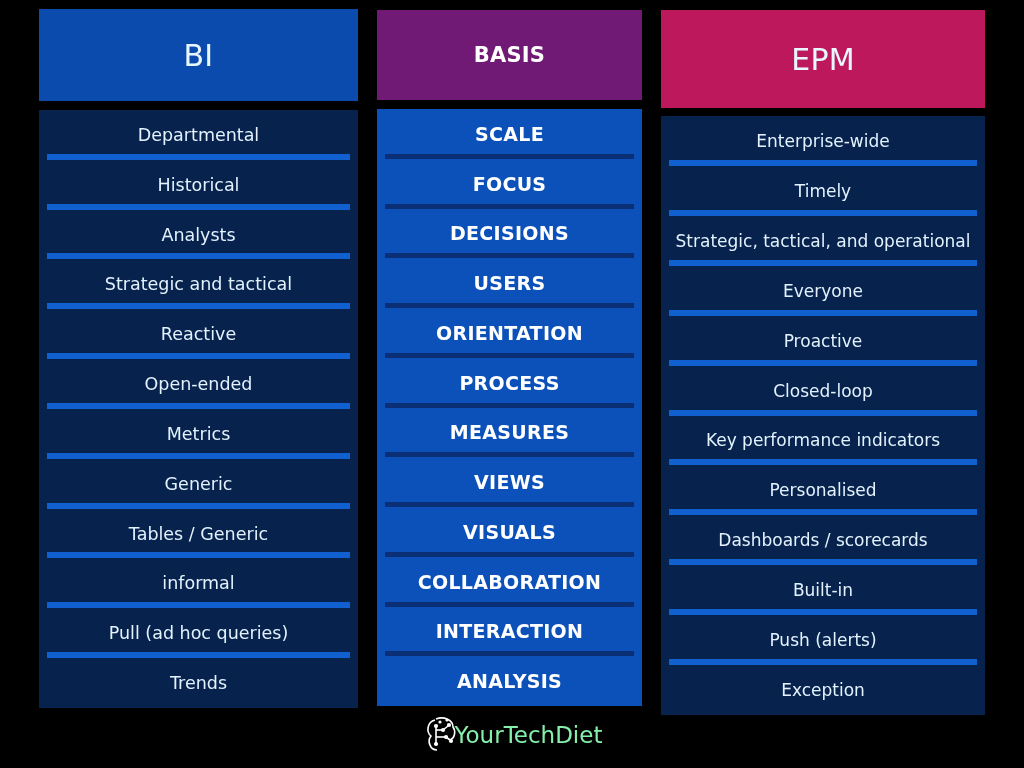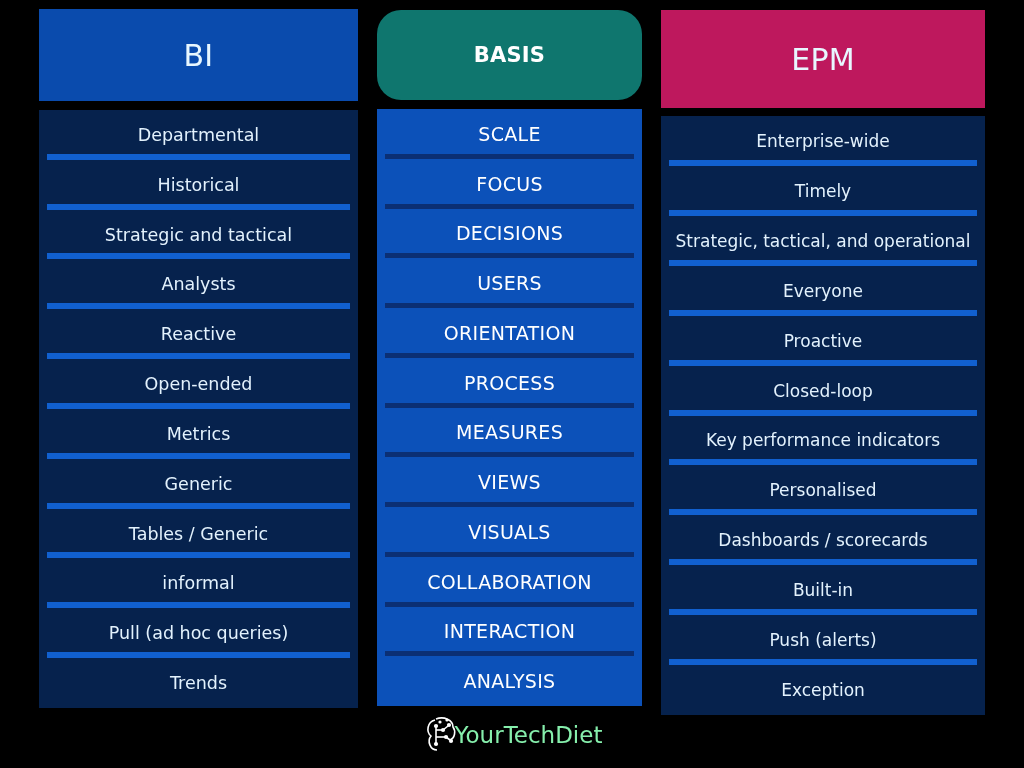--- a/index.html
+++ b/index.html
@@ -48,25 +48,24 @@
     margin-top: 9px;
     height: 92px;
     background: #0a4bad;
     font-size: 30px;
     font-weight: 400;
     color: #e8f7ff;
   }
   .col-basis .col-header {
     margin-top: 10px;
     height: 90px;
-    background: #0f766e;
+    background: #701a75;
     font-size: 21px;
     font-weight: 700;
     color: #ffffff;
-    border-radius: 24px;
   }
   .col-epm .col-header {
     margin-top: 10px;
     height: 98px;
     background: #be185d;
     font-size: 30px;
     font-weight: 400;
     color: #e8f7ff;
   }
 
@@ -108,21 +107,21 @@
   .col-epm .row {
     color: #e3f2fd;
     font-size: 17.5px;
     font-weight: 400;
   }
   .col-epm .row { font-size: 17px; }
 
   .col-basis .row {
     color: #ffffff;
     font-size: 19px;
-    font-weight: 400;
+    font-weight: 700;
     letter-spacing: 0.3px;
   }
 
   
   .row .divider {
     position: absolute;
     left: 8px;
     right: 8px;
     bottom: 0px;
     height: 6px;
@@ -172,25 +171,25 @@
     <div class="col-body">
       <div class="row">
           <span>Departmental</span>
           <span class="divider"></span>
         </div>
       <div class="row">
           <span>Historical</span>
           <span class="divider"></span>
         </div>
       <div class="row">
+          <span>Analysts</span>
+          <span class="divider"></span>
+        </div>
+      <div class="row">
           <span>Strategic and tactical</span>
-          <span class="divider"></span>
-        </div>
-      <div class="row">
-          <span>Analysts</span>
           <span class="divider"></span>
         </div>
       <div class="row">
           <span>Reactive</span>
           <span class="divider"></span>
         </div>
       <div class="row">
           <span>Open-ended</span>
           <span class="divider"></span>
         </div>

